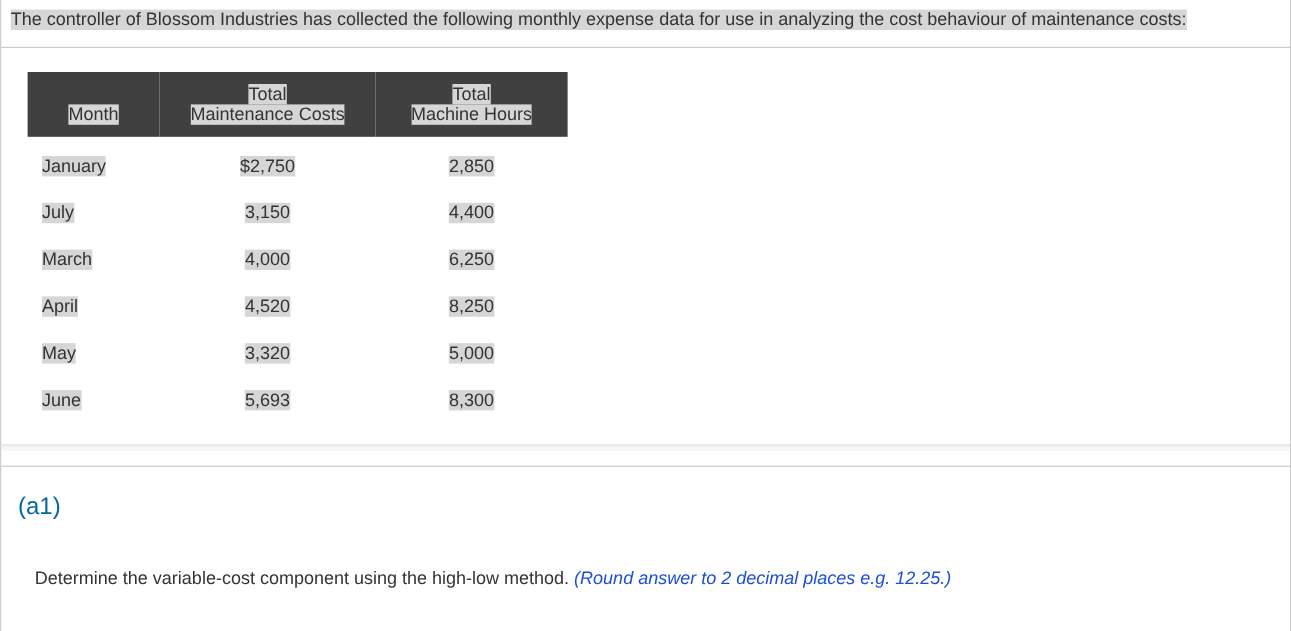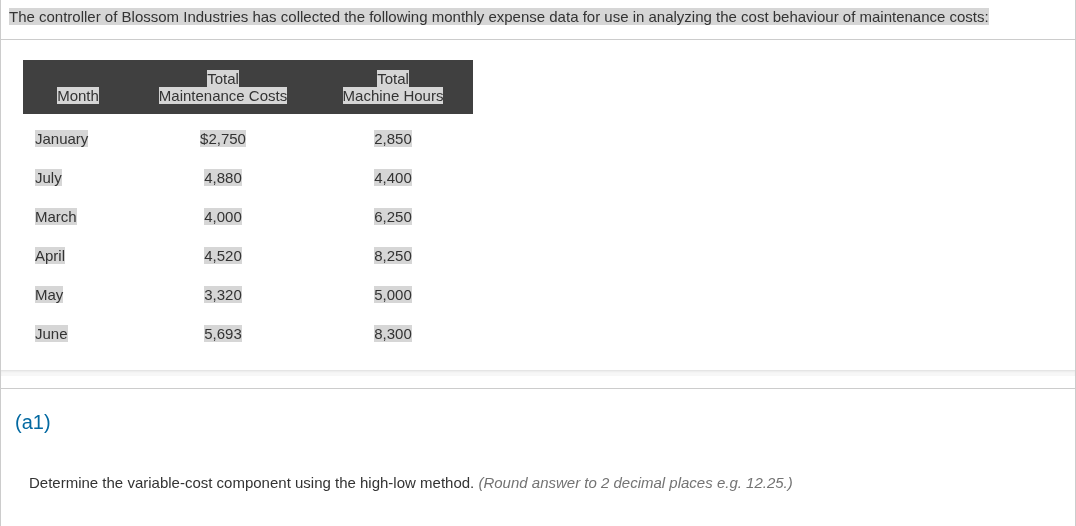--- a/index.html
+++ b/index.html
@@ -70,21 +70,21 @@
     border-top: 1px solid #ccc;
   }
   .part-label {
     color: #0369a1;
     font-size: 20px;
   }
   .question-block {
     padding: 20px 20px 20px 28px;
   }
   .round-note {
-    color: #737373;
+    color: #1d4ed8;
     font-style: italic;
   }
 </style>
 </head>
 <body>
 
 <div class="content-wrap">
 
   <div class="intro-block">
     <span class="hl">The controller of Blossom Industries has collected the following monthly expense data for use in analyzing the cost behaviour of maintenance costs:</span>
@@ -114,21 +114,21 @@
       </thead>
       <tbody>
 
       <tr>
             <td class="month-cell"><span class="hl">January</span></td>
             <td><span class="hl">$2,750</span></td>
             <td><span class="hl">2,850</span></td>
           </tr>
           <tr>
             <td class="month-cell"><span class="hl">July</span></td>
-            <td><span class="hl">4,880</span></td>
+            <td><span class="hl">3,150</span></td>
             <td><span class="hl">4,400</span></td>
           </tr>
           <tr>
             <td class="month-cell"><span class="hl">March</span></td>
             <td><span class="hl">4,000</span></td>
             <td><span class="hl">6,250</span></td>
           </tr>
           <tr>
             <td class="month-cell"><span class="hl">April</span></td>
             <td><span class="hl">4,520</span></td>

